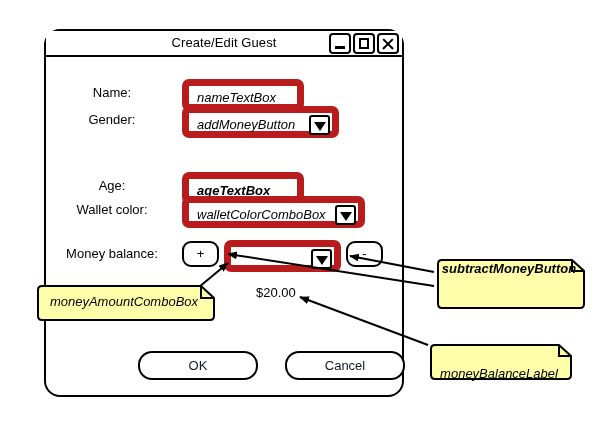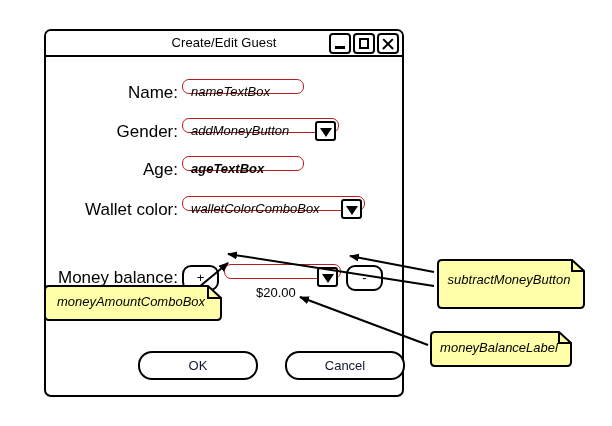--- a/index.html
+++ b/index.html
@@ -22,21 +22,21 @@
   }
 
   
   .window {
     position: absolute;
     left: 44px;
     top: 29px;
     width: 360px;
     height: 368px;
     border: 2px solid #000;
-    border-radius: 7px;
+    border-radius: 16px;
     background: #ffffff;
     box-sizing: border-box;
   }
   .titlebar {
     position: absolute;
     left: 0; top: 0;
     width: 100%;
     height: 26px;
     border-bottom: 2px solid #000;
     box-sizing: border-box;
@@ -108,32 +108,32 @@
   .form-row {
     position: absolute;
     left: 0;
     width: 100%;
     height: 28px;
   }
   .row-label {
     position: absolute;
     left: 0;
     width: 132px;
-    text-align: right;
-    font-size: 17px;
+    text-align: center;
+    font-size: 13px;
     color: #000;
     line-height: 28px;
   }
   .field {
     position: absolute;
-    border: 1px solid #b91c1c;
+    border: 7px solid #b91c1c;
     border-radius: 7px;
     background: #fff;
     box-sizing: border-box;
-    height: 15px;
+    height: 32px;
   }
   .field-text {
     position: absolute;
     left: 8px;
     top: 0;
     line-height: 24px;
     font-size: 13px;
     font-style: italic;
     color: #000;
     white-space: nowrap;
@@ -243,44 +243,44 @@
       </div>
     </div>
 
     <div class="form-row" style="top:48px;">
       <div class="row-label">Name:</div>
       <div class="field" style="left:136px; width:122px;">
         <span class="field-text">nameTextBox</span>
       </div>
     </div>
 
-    <div class="form-row" style="top:87px;">
+    <div class="form-row" style="top:75px;">
       <div class="row-label">Gender:</div>
       <div class="field" style="left:136px; width:157px;">
         <span class="field-text">addMoneyButton</span>
         <span class="combo-arrow-box"></span>
       </div>
     </div>
 
-    <div class="form-row" style="top:125px;padding-left:20px;">
+    <div class="form-row" style="top:141px;padding-left:20px;">
       <div class="row-label">Age:</div>
       <div class="field" style="left:136px; width:122px;font-weight:bold;">
         <span class="field-text">ageTextBox</span>
       </div>
     </div>
 
     <div class="form-row" style="top:165px;padding-left:24px;">
       <div class="row-label">Wallet color:</div>
       <div class="field" style="left:136px; width:183px;">
         <span class="field-text">walletColorComboBox</span>
         <span class="combo-arrow-box"></span>
       </div>
     </div>
 
-    <div class="form-row" style="top:209px;margin-top:24px;">
+    <div class="form-row" style="top:209px;">
       <div class="row-label">Money balance:</div>
       <div class="round-btn" style="left:136px; top:1px; width:37px; height:26px; line-height:22px;">+</div>
       <div class="field" style="left:178px; top:0px; width:117px;">
         <span class="field-text"></span>
         <span class="combo-arrow-box"></span>
       </div>
       <div class="round-btn" style="left:300px; top:1px; width:37px; height:26px; line-height:22px;">-</div>
     </div>
 
     <div class="money-value" style="left:210px; top:254px;">$20.00</div>
@@ -298,37 +298,37 @@
 
     <path d="M193,292 L228,263" stroke="#000" stroke-width="2" fill="none" marker-end="url(#ah)"></path>
 
     <path d="M434,272 L350,256" stroke="#000" stroke-width="2" fill="none" marker-end="url(#ah)"></path>
 
     <path d="M434,286 L228,254" stroke="#000" stroke-width="2" fill="none" marker-end="url(#ah)"></path>
 
     <path d="M428,345 L300,297" stroke="#000" stroke-width="2" fill="none" marker-end="url(#ah)"></path>
   </svg>
 
-  <div class="callout" style="left:40px; top:285px; width:182px; height:36px; padding-top:9px;">
+  <div class="callout" style="left:33px; top:285px; width:182px; height:36px; padding-top:9px;">
     <svg viewBox="0 0 182 36" preserveAspectRatio="none">
       <path d="M5,5 Q5,1 9,1 L168,1 L181,13 L181,31 Q181,35 177,35 L9,35 Q5,35 5,31 Z" fill="#ffffaa" stroke="#000" stroke-width="2"></path>
       <path d="M168,1 L168,13 L181,13" fill="none" stroke="#000" stroke-width="2"></path>
     </svg>
     <span class="callout-text">moneyAmountComboBox</span>
   </div>
 
-  <div class="callout" style="left:433px; top:259px; width:152px; height:50px; padding-top:12px; line-height:17px;">
+  <div class="callout" style="left:433px; top:259px; width:152px; height:50px; padding-top:1px; line-height:17px;font-weight:bold;">
     <svg viewBox="0 0 152 50" preserveAspectRatio="none">
       <path d="M5,5 Q5,1 9,1 L139,1 L151,12 L151,45 Q151,49 147,49 L9,49 Q5,49 5,45 Z" fill="#ffffaa" stroke="#000" stroke-width="2"></path>
       <path d="M139,1 L139,12 L151,12" fill="none" stroke="#000" stroke-width="2"></path>
     </svg>
     <span class="callout-text">subtractMoneyButton</span>
   </div>
 
-  <div class="callout" style="left:426px; top:331px; width:146px; height:36px; padding-top:9px;">
+  <div class="callout" style="left:426px; top:344px; width:146px; height:36px; padding-top:22px;">
     <svg viewBox="0 0 146 36" preserveAspectRatio="none">
       <path d="M5,5 Q5,1 9,1 L133,1 L145,12 L145,31 Q145,35 141,35 L9,35 Q5,35 5,31 Z" fill="#ffffaa" stroke="#000" stroke-width="2"></path>
       <path d="M133,1 L133,12 L145,12" fill="none" stroke="#000" stroke-width="2"></path>
     </svg>
     <span class="callout-text">moneyBalanceLabel</span>
   </div>
 
 </div>
 
 </body></html>

